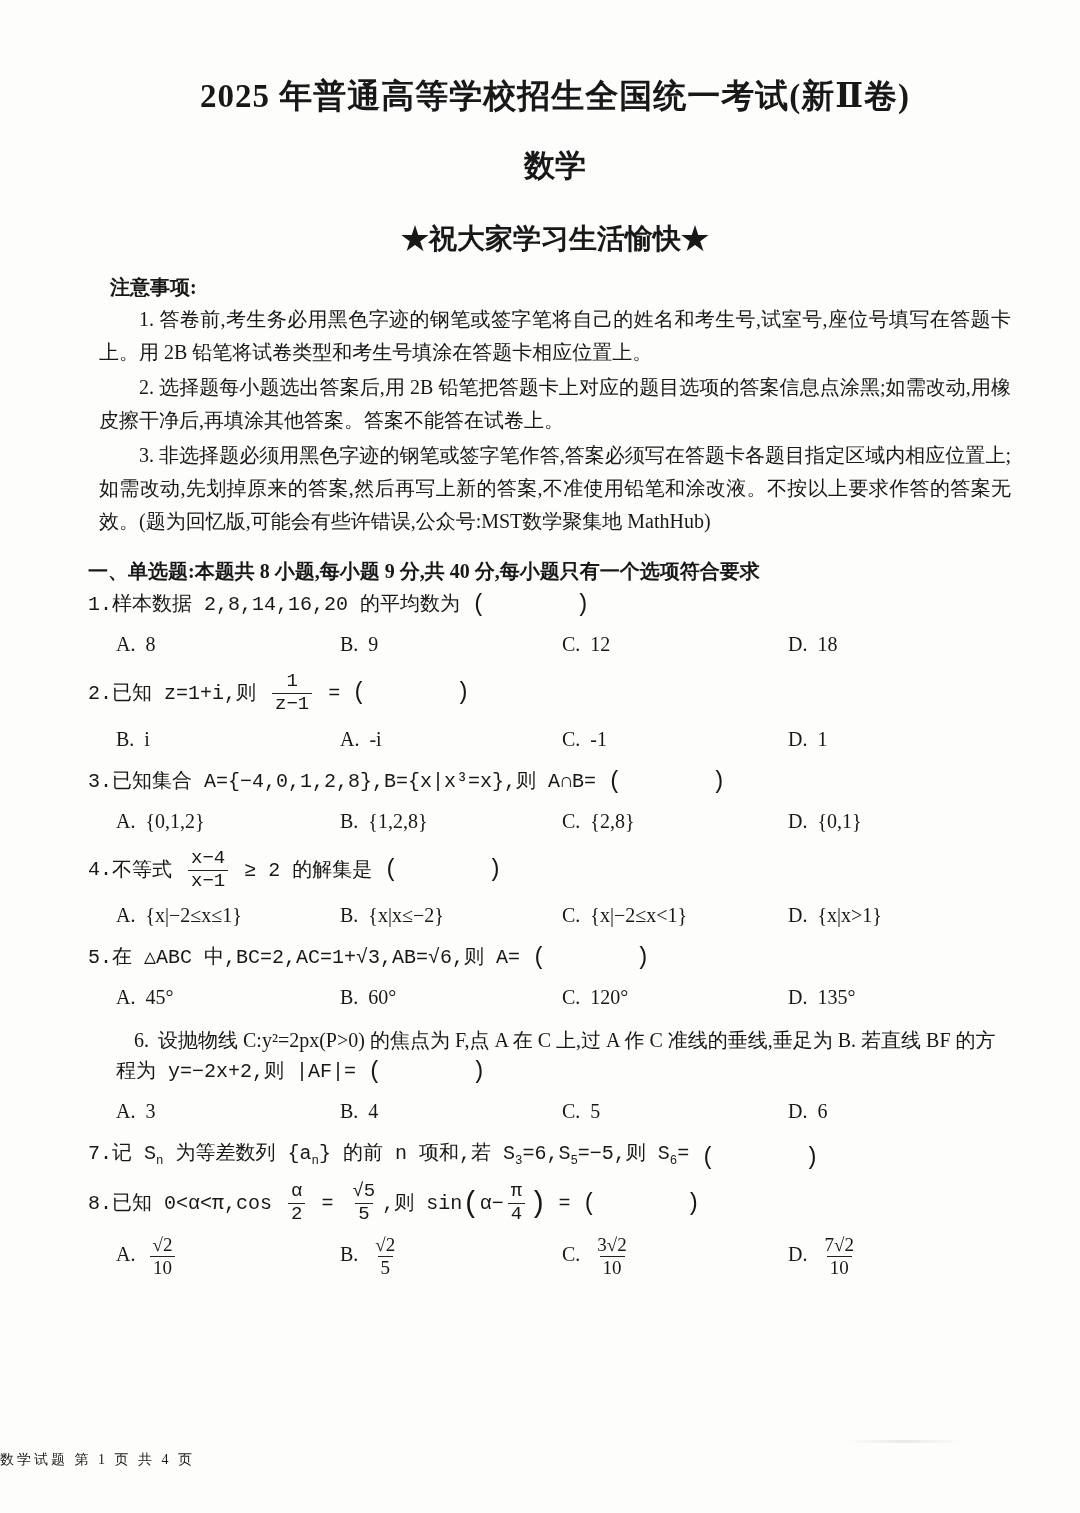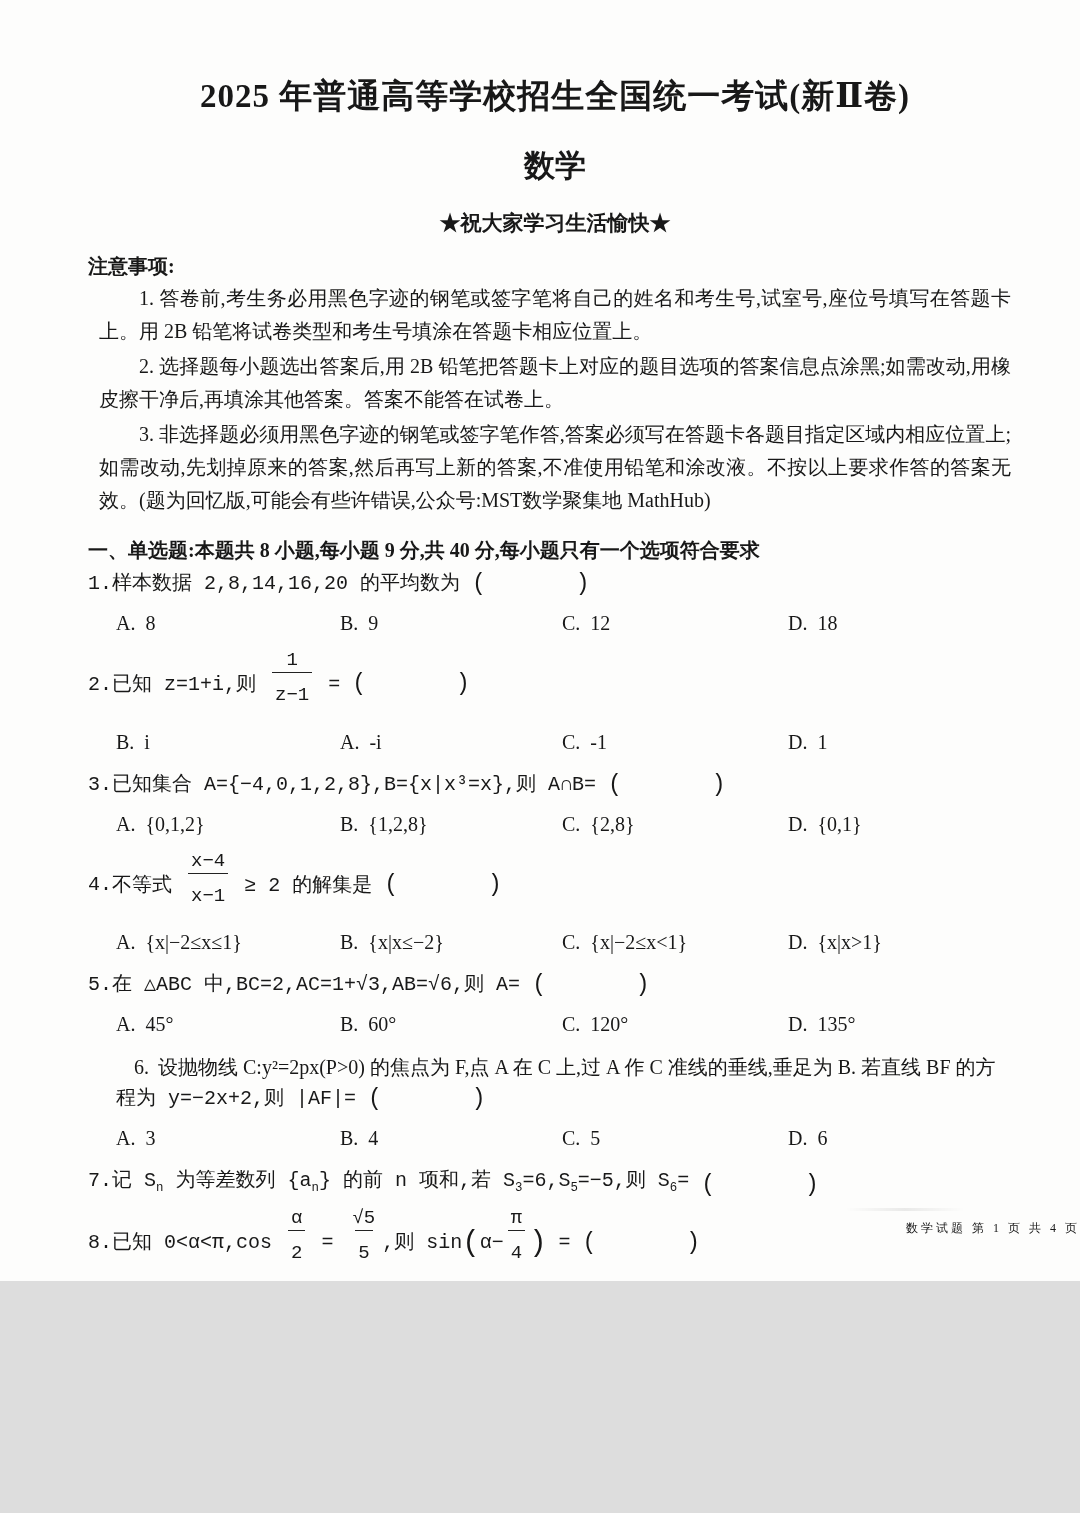--- a/index.html
+++ b/index.html
@@ -1,41 +1,41 @@
 <!DOCTYPE html>
 <html><head>
 <meta charset="utf-8">
 <style>
   html,body{margin:0;padding:0;background:#ddd;}
   .page{
-    width:1080px;height:1281px;background:#fdfdfc;color:#181818;
+    width:1080px;height:1513px;background:#fdfdfc;color:#181818;
     font-family:"Liberation Serif","DejaVu Serif",serif;
     position:relative;overflow:hidden;margin:0 auto;
   }
   .content{padding:74px 58px 0 88px;}
   .title{font-size:33px;font-weight:700;text-align:center;margin:0;letter-spacing:1px;}
   .subject{font-size:31px;font-weight:700;text-align:center;margin:26px 0 0;}
-  .greeting{font-size:21px;font-weight:700;text-align:center;margin-top:22px;}
-  .notice-heading{font-size:20px;font-weight:700;margin-top:16px;}
+  .greeting{font-size:28px;font-weight:700;text-align:center;margin-top:33px;}
+  .notice-heading{font-size:20px;font-weight:700;margin-top:16px;margin-left:22px;}
   .notice p{font-size:20px;line-height:33px;margin:2px 11px 0;text-indent:2em;text-align:justify;}
   .section-heading{font-size:20px;font-weight:700;margin:20px 0 4px;}
   .q{position:relative;padding-left:28px;font-size:20px;margin-top:4px;}
   .qnum{display:inline-block;min-width:24px;margin-left:-28px;}
   .qrow{display:flex;align-items:center;font-family:Liberation Mono, monospace;}
   .stem{line-height:32px;}
   .line1{line-height:32px;margin-left:46px;}
   .bracket{font-size:23px;white-space:pre;letter-spacing:1px;flex:none;margin-left:12px;}
   .opts{display:grid;grid-template-columns:224px 222px 226px 1fr;margin:8px 0 12px;line-height:30px;align-items:center;}
   .olabel{margin-right:10px;}
   .frac{display:inline-flex;flex-direction:column;align-items:center;vertical-align:middle;margin:0 4px;line-height:1.15;font-size:0.95em;}
   .frac .num{padding:0 3px;}
-  .frac .den{border-top:1.6px solid #222;padding:12px 3px;}
+  .frac .den{border-top:1.6px solid #222;padding:0 3px;}
   sub{font-size:0.62em;}
   .bigp{font-size:1.45em;font-weight:400;vertical-align:-0.12em;}
-  .footer{position:absolute;left:0;right:0;bottom:44px;text-align:right;font-size:12px;letter-spacing:3px;font-family:Liberation Serif, serif;}
+  .footer{position:absolute;left:0;right:0;bottom:44px;text-align:left;font-size:14px;letter-spacing:3px;font-family:Liberation Serif, serif;}
   .scan-artifact{position:absolute;right:115px;bottom:70px;width:120px;height:3px;
     background:linear-gradient(90deg,rgba(0,0,0,0),rgba(0,0,0,.08),rgba(0,0,0,0));border-radius:2px;}
 </style>
 </head>
 <body>
 
 <div class="page">
   <div class="content">
 
     <h1 class="title">2025 年普通高等学校招生全国统一考试(新Ⅱ卷)</h1>

